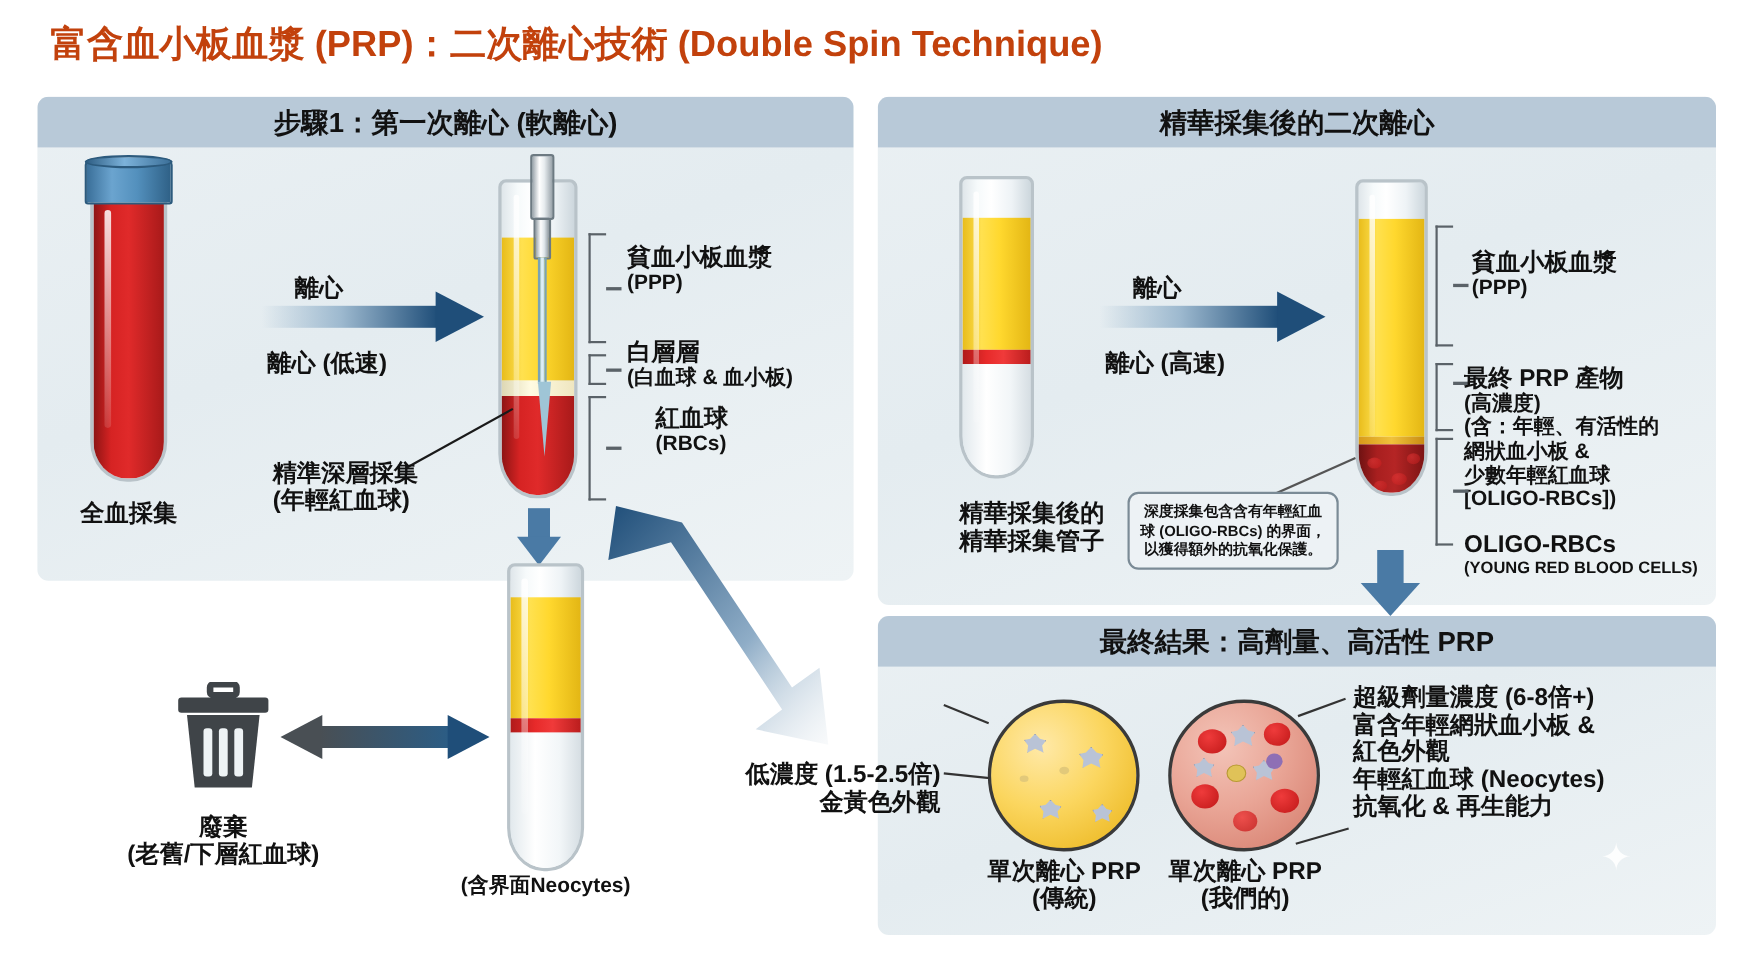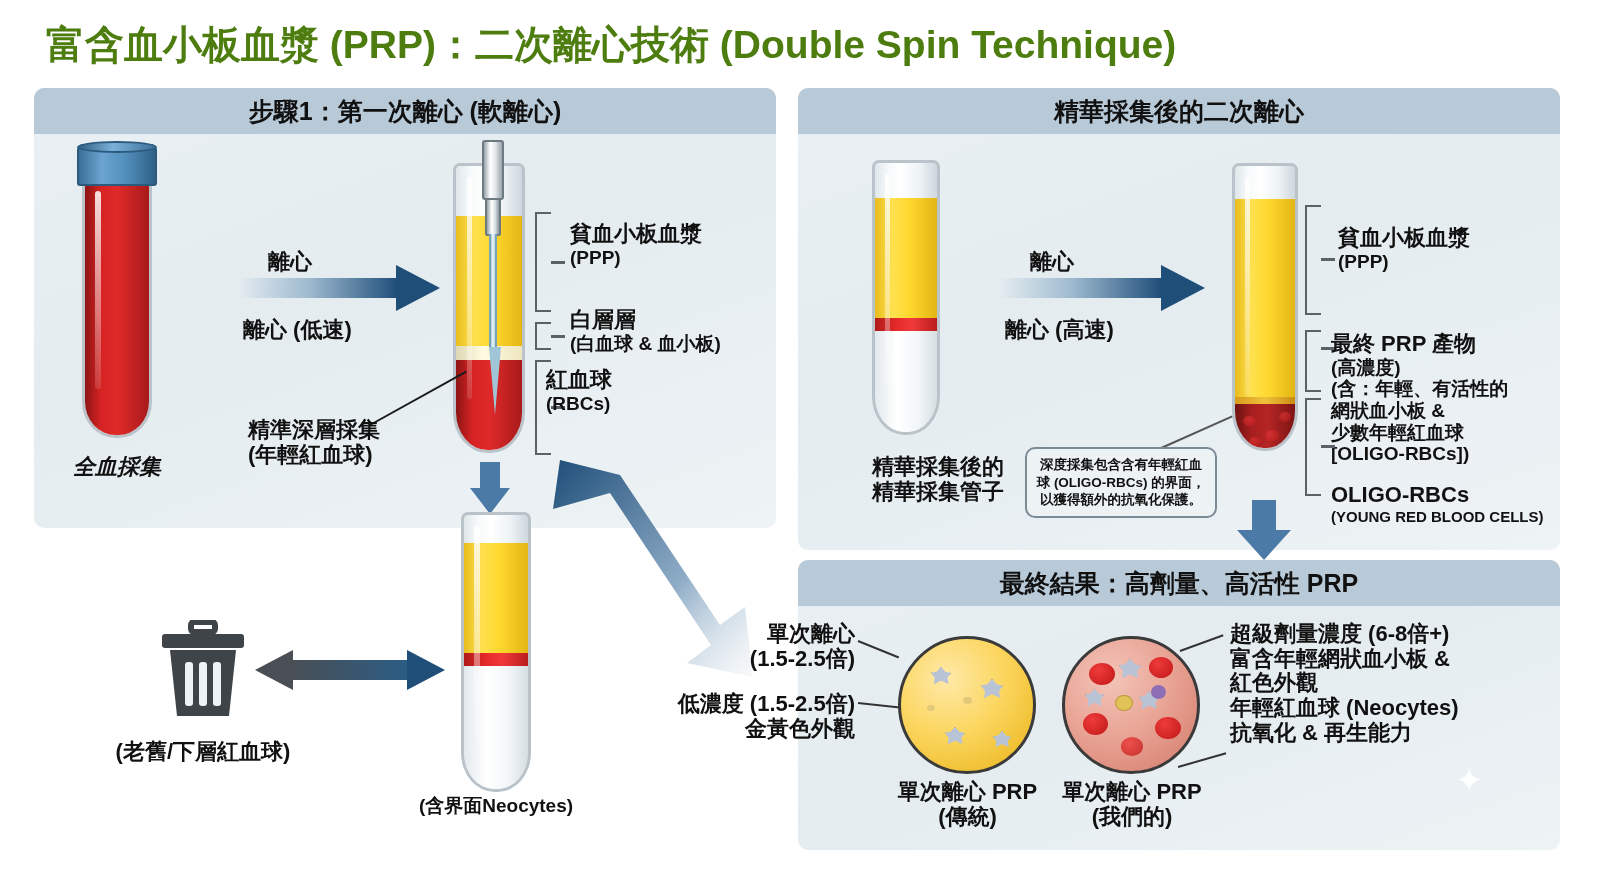--- a/index.html
+++ b/index.html
@@ -8,21 +8,21 @@
     background: #ffffff;
     font-family: "Liberation Sans", "DejaVu Sans", sans-serif;
     position: relative;
     overflow: hidden;
   }
   .root { position: relative; width: 1600px; height: 873px; }
 
   
   .title {
     position: absolute; left: 46px; top: 18px;
-    font-size: 39px; font-weight: bold; color: #4d7c0f;
+    font-size: 33px; font-weight: bold; color: #c2410c;
     letter-spacing: 0px; white-space: nowrap;
   }
 
   
   .panel {
     position: absolute;
     border-radius: 10px;
     background: linear-gradient(160deg,#eaf0f3 0%, #e4ecf0 45%, #eef3f5 100%);
     overflow: hidden;
   }
@@ -164,21 +164,21 @@
 
   <div class="tube" style="left:82px; top:178px; width:70px; height:260px;">
     <div class="tube-body">
       <div class="layer L-rbc" style="top:4px; bottom:0; height:auto;"></div>
       <div class="tube-hl"></div>
     </div>
     <div class="cap" style="left:-5px; top:-34px; width:80px; height:42px;">
       <div class="cap-top"></div>
     </div>
   </div>
-  <div class="lbl center" style="left:42px; top:455px; width:150px;font-style:italic;">
+  <div class="lbl center" style="left:42px; top:455px; width:150px;">
     <div class="big">全血採集</div>
   </div>
 
   <div class="arrow-big" style="left:238px; top:265px; width:202px; height:46px;">
     <div class="arrow-shaft" style="width:160px; height:20px;"></div>
     <div class="arrow-head" style="border-width:23px 0 23px 44px;"></div>
   </div>
   <div class="lbl" style="left:268px; top:250px;">
     <div class="big">離心</div>
   </div>
@@ -215,21 +215,21 @@
 
   <div class="bracket" style="left:535px; top:322px; width:16px; height:28px;"></div>
   <div class="bracket-tick" style="left:551px; top:335px;"></div>
   <div class="lbl" style="left:570px; top:308px;">
     <div class="big">白層層</div>
     <div class="small">(白血球 &amp; 血小板)</div>
   </div>
 
   <div class="bracket" style="left:535px; top:360px; width:16px; height:95px;"></div>
   <div class="bracket-tick" style="left:551px; top:406px;"></div>
-  <div class="lbl" style="left:546px; top:368px;">
+  <div class="lbl" style="left:596px; top:368px;">
     <div class="big">紅血球</div>
     <div class="small">(RBCs)</div>
   </div>
 
   <div class="leader" style="left:370px; top:424px; width:110px; transform: rotate(-29deg);"></div>
   <div class="lbl" style="left:248px; top:418px;">
     <div class="big">精準深層採集</div>
     <div class="big">(年輕紅血球)</div>
   </div>
 
@@ -263,20 +263,21 @@
     <svg width="90" height="100" viewBox="0 0 90 100">
       <rect x="33" y="2" width="24" height="10" rx="3" fill="none" stroke="#3f4448" stroke-width="6"></rect>
       <rect x="4" y="14" width="82" height="14" rx="3" fill="#3f4448"></rect>
       <path d="M12 30 L78 30 L71 96 L19 96 Z" fill="#3f4448"></path>
       <rect x="27" y="42" width="8" height="44" rx="3" fill="#eef3f5"></rect>
       <rect x="41" y="42" width="8" height="44" rx="3" fill="#eef3f5"></rect>
       <rect x="55" y="42" width="8" height="44" rx="3" fill="#eef3f5"></rect>
     </svg>
   </div>
   <div class="lbl center" style="left:53px; top:740px; width:300px;">
+    <div class="big">廢棄</div>
     <div class="big">(老舊/下層紅血球)</div>
   </div>
 
   <div class="panel" id="panel-step2">
     <div class="panel-head">
       <span class="panel-head-text">精華採集後的二次離心</span>
     </div>
   </div>
 
   <div class="tube" style="left:872px; top:160px; width:68px; height:275px;">
@@ -395,24 +396,20 @@
     <div class="plt" style="left:74px; top:52px; width:20px; height:19px; clip-path:polygon(50% 0,72% 26%,100% 34%,82% 60%,88% 95%,50% 76%,14% 96%,18% 60%,0 32%,28% 26%);"></div>
     <div class="plt" style="left:20px; top:50px; width:19px; height:18px; clip-path:polygon(50% 0,72% 26%,100% 34%,82% 60%,88% 95%,50% 76%,14% 96%,18% 60%,0 32%,28% 26%);"></div>
     <div style="position:absolute; left:50px; top:56px; width:18px; height:16px; border-radius:50%; background:#e0c258; border:1px solid #b89a34;"></div>
     <div style="position:absolute; left:86px; top:46px; width:15px; height:14px; border-radius:50%; background:#8e6fb5;"></div>
   </div>
   <div class="lbl center" style="left:1042px; top:780px; width:180px;">
     <div class="big">單次離心 PRP</div>
     <div class="big">(我們的)</div>
   </div>
 
-  <div class="lbl right" style="left:600px; top:622px; width:255px;">
-    <div class="big">單次離心</div>
-    <div class="big">(1.5-2.5倍)</div>
-  </div>
   <div class="lbl right" style="left:560px; top:692px; width:295px;">
     <div class="big">低濃度 (1.5-2.5倍)</div>
     <div class="big">金黃色外觀</div>
   </div>
   <div class="leader" style="left:858px; top:640px; width:44px; transform:rotate(22deg); background:#333;"></div>
   <div class="leader" style="left:858px; top:702px; width:42px; transform:rotate(6deg); background:#333;"></div>
 
   <div class="lbl" style="left:1230px; top:622px;">
     <div class="big">超級劑量濃度 (6-8倍+)</div>
     <div class="big">富含年輕網狀血小板 &amp;</div>

